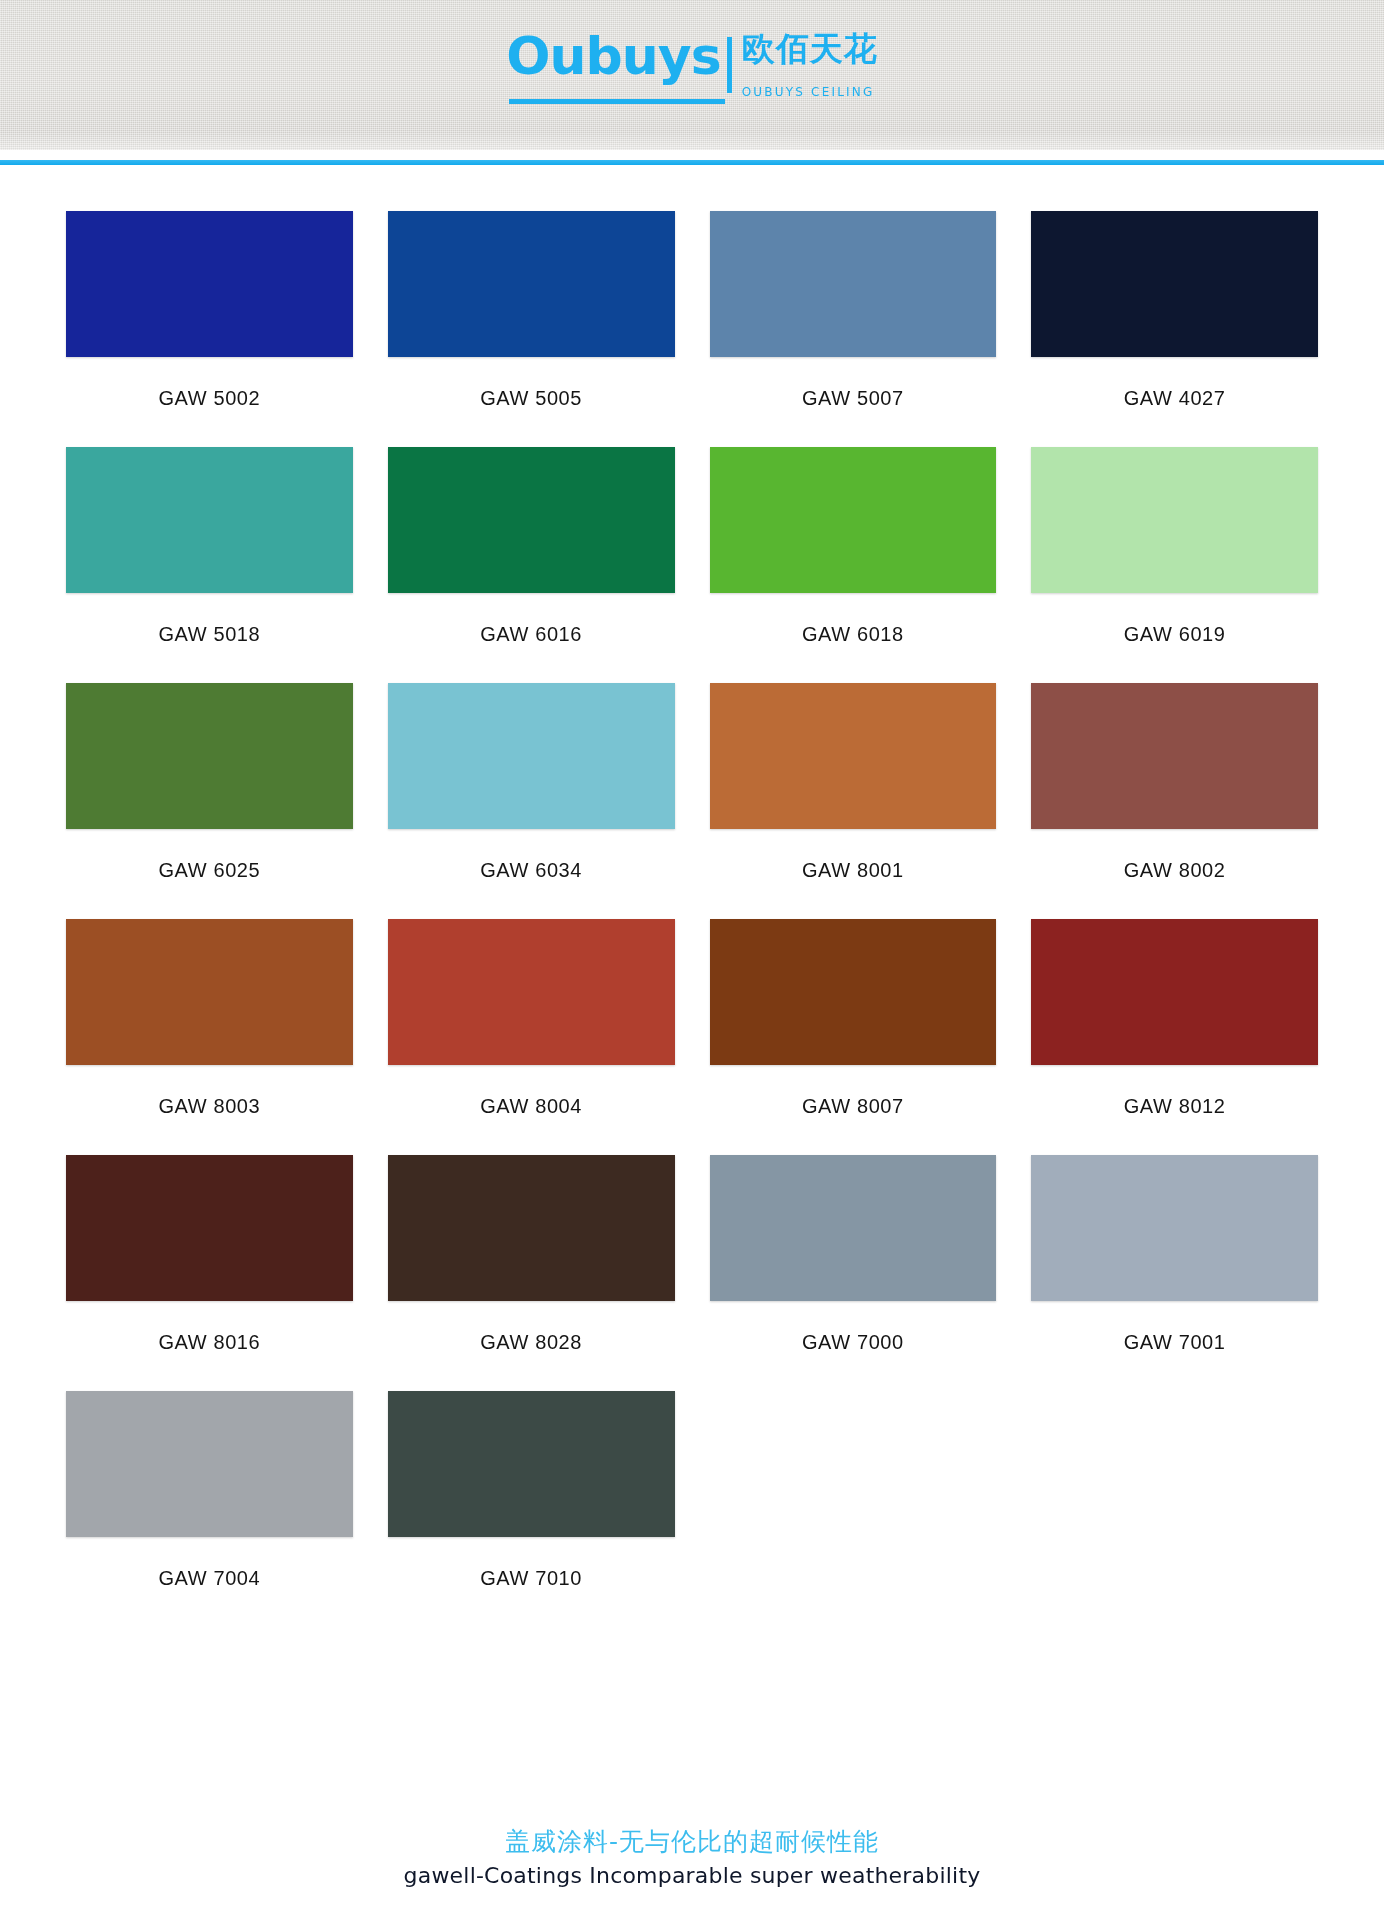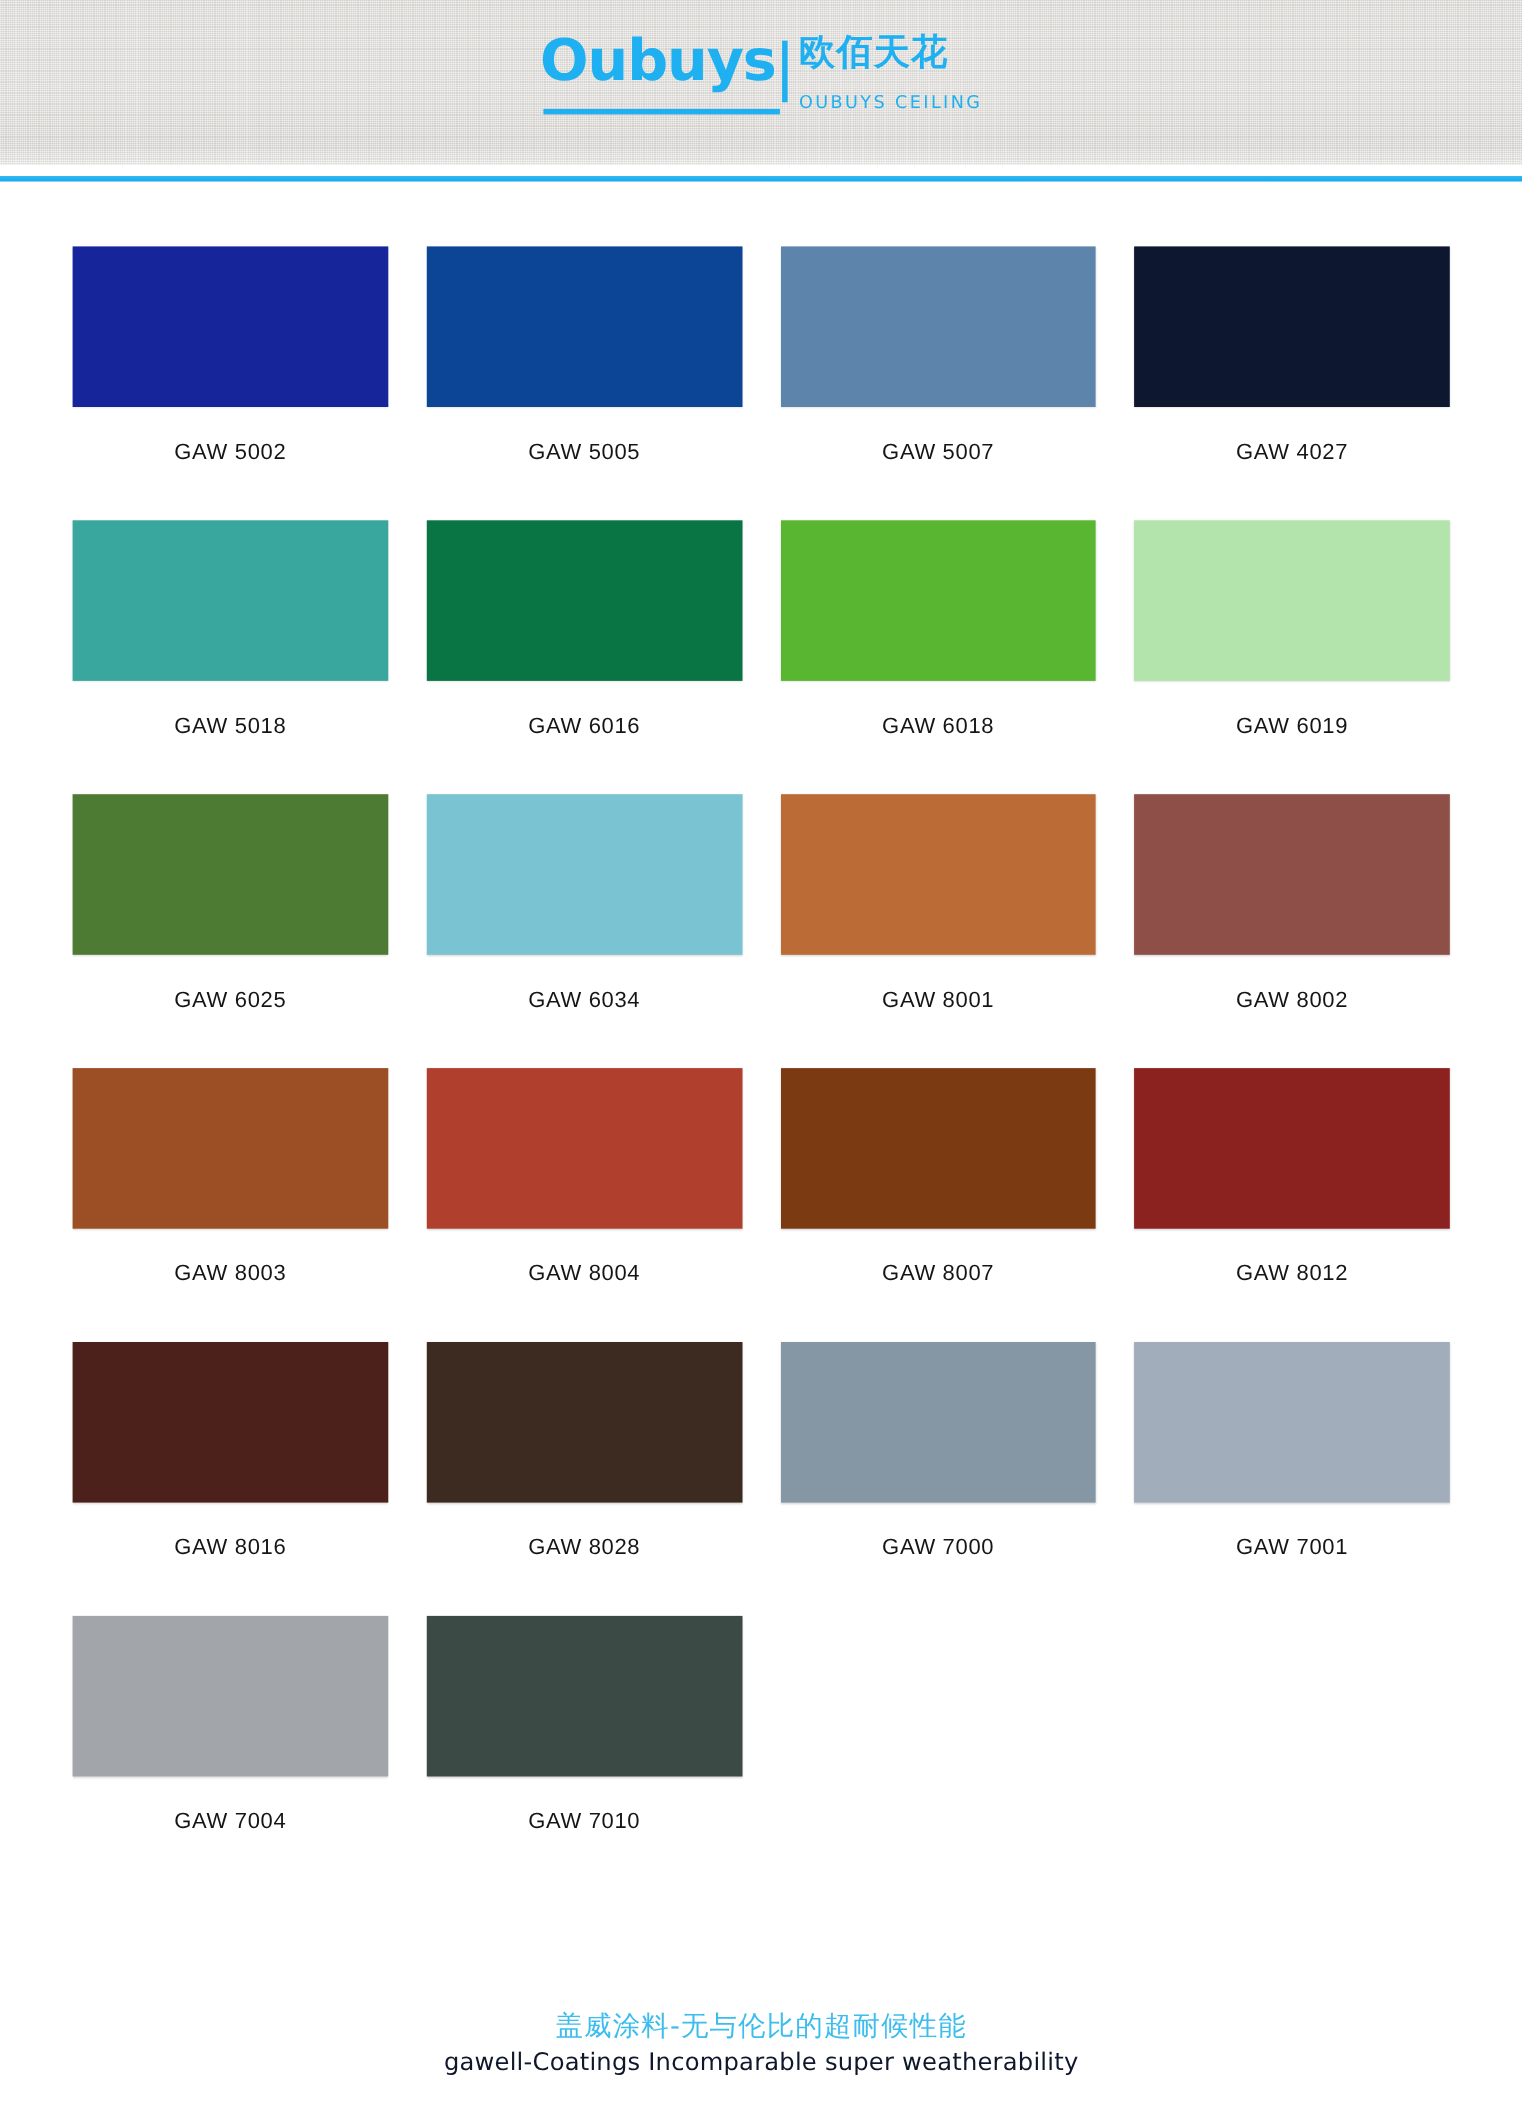--- a/index.html
+++ b/index.html
@@ -69,21 +69,21 @@
   .logo-cn {
     font-family: "DejaVu Sans", sans-serif;
     font-size: 33px;
     font-weight: bold;
     color: #1eb0f0;
     line-height: 1.05;
     letter-spacing: 1px;
   }
   .logo-en {
     font-family: "DejaVu Sans", sans-serif;
-    font-size: 16px;
+    font-size: 12px;
     font-weight: normal;
     letter-spacing: 2.2px;
     color: #1eb0f0;
     line-height: 1.2;
     margin-top: 18px;
   }
 
   .header-rule-white {
     width: 100%;
     height: 10px;
@@ -103,21 +103,20 @@
   .grid {
     display: grid;
     grid-template-columns: repeat(4, 1fr);
     column-gap: 35px;
     row-gap: 0px;
   }
   .cell {
     display: flex;
     flex-direction: column;
     align-items: center;
-    margin-top: 13px;
   }
   .chip {
     width: 100%;
     height: 146px;
     box-shadow: 0 1px 2px rgba(0,0,0,0.18);
   }
   .chip-label {
     font-family: "Liberation Sans", sans-serif;
     font-size: 20px;
     letter-spacing: 0.6px;

